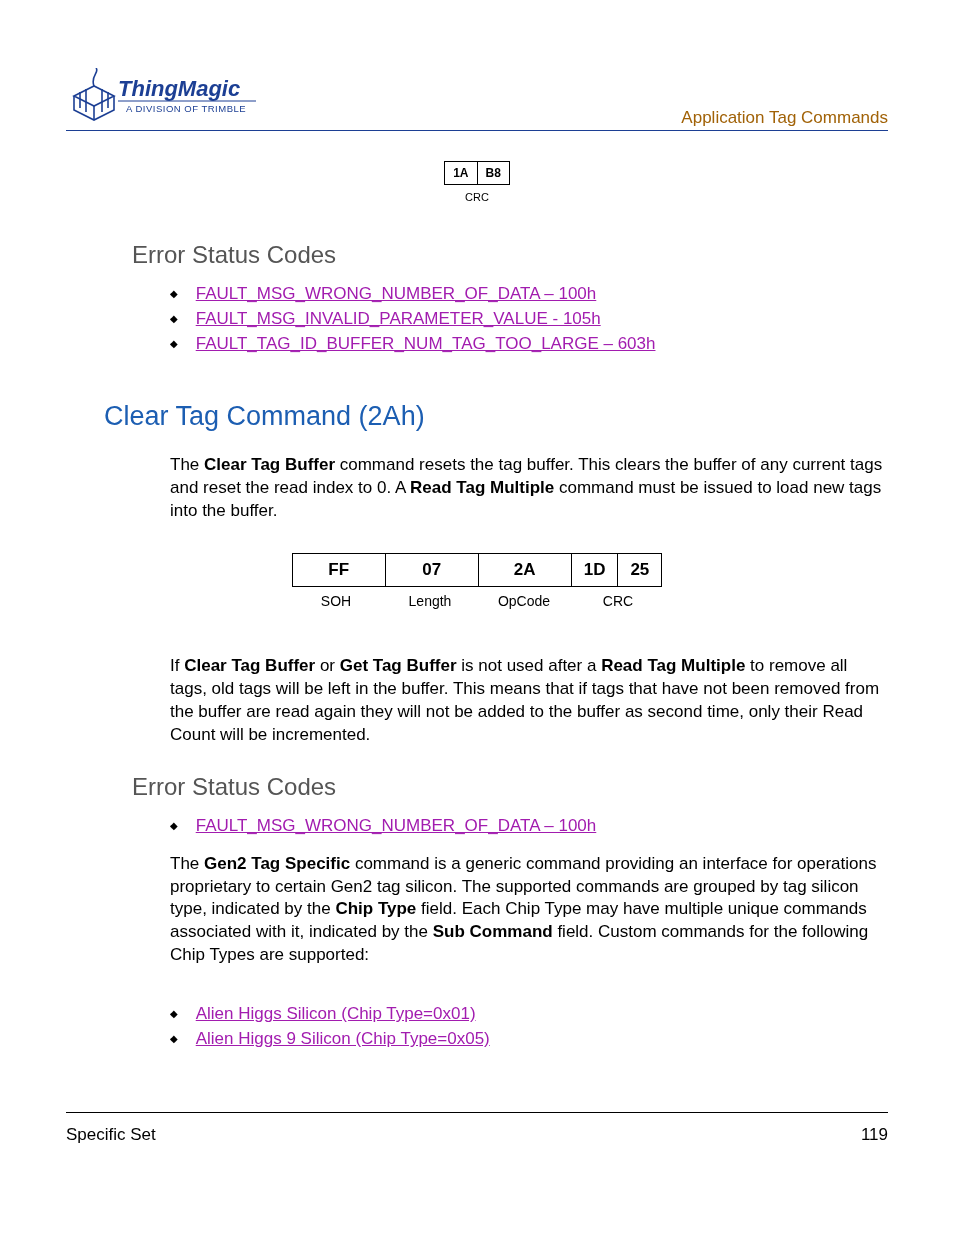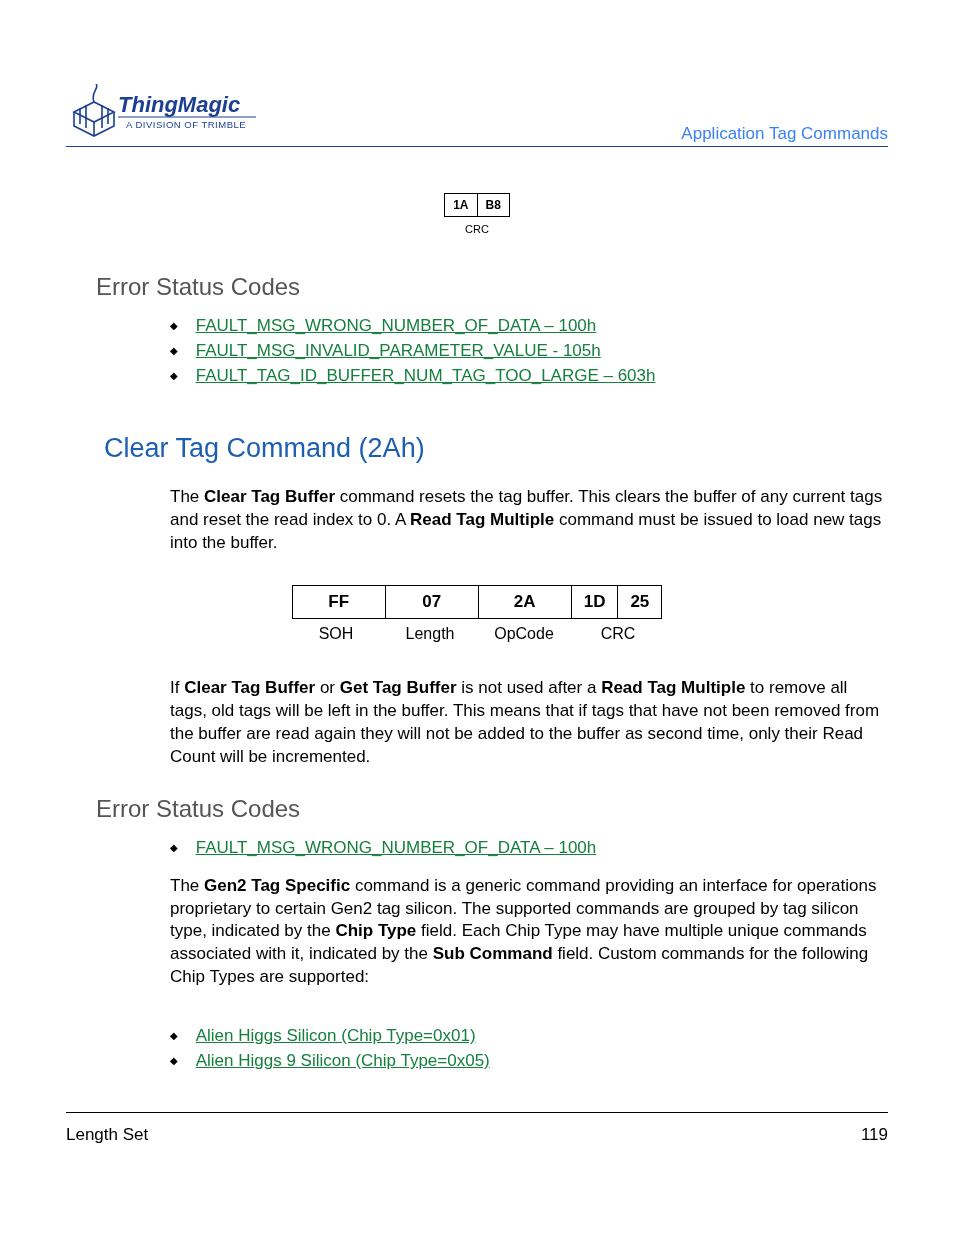--- a/index.html
+++ b/index.html
@@ -18,50 +18,50 @@
     display: flex;
     flex-direction: column;
   }
   .hdr-row {
     display: flex;
     justify-content: space-between;
     align-items: flex-end;
   }
   .hdr-right {
     font-size: 17px;
-    color: #3b82f6;
+    color: #a16207;
     margin-bottom: 2px;
   }
   .logo-wrap {
-    margin-top: 26px;
+    margin-top: 10px;
   }
   .hr-top {
     border: none;
     border-top: 1px solid #1c3f94;
     margin: 0 0 30px 0;
   }
   .hr-bottom {
     border: none;
     border-top: 1px solid #000;
     margin: 0;
   }
 
-  .tiny-tbl { margin: 16px auto 6px auto; border-collapse: collapse; }
+  .tiny-tbl { margin: 0 auto 6px auto; border-collapse: collapse; }
   .tiny-tbl td {
     border: 1px solid #000;
     font-size: 12px; font-weight: bold;
     padding: 4px 8px; text-align: center;
   }
   .tiny-lbl { text-align:center; font-size:11px; margin-bottom: 30px; }
 
   .h3 {
     color: #555;
     font-size: 24px;
     font-weight: normal;
-    margin: 8px 0 10px 30px;
+    margin: 8px 0 10px 66px;
   }
   .h2 {
     color: #1c5eb2;
     font-size: 27px;
     font-weight: normal;
     margin: 30px 0 22px 38px;
   }
   .body-block {
     margin-left: 104px;
     margin-right: 4px;
@@ -81,34 +81,34 @@
     margin: 5px 0;
   }
   ul.links li::before {
     content: "\25C6";
     font-size: 10px;
     vertical-align: 2px;
     margin-right: 18px;
     color: #000;
   }
   .lnk {
-    color: #15803d;
+    color: #a21caf;
     text-decoration: underline;
   }
   .ct-block { text-align:center; margin-bottom: 10px; }
   .cmd-tbl {
     margin: 14px auto 6px auto;
     border-collapse: collapse;
   }
   .cmd-tbl td {
     border: 1px solid #000;
     font-size: 17px; font-weight: bold;
     padding: 6px 20px; text-align:center;
   }
-  .cmd-lbls { display:flex; justify-content:center; gap:0; font-size:16px; margin-bottom:24px;}
+  .cmd-lbls { display:flex; justify-content:center; gap:0; font-size:14px; margin-bottom:36px;}
   .cmd-lbls span { display:inline-block; text-align:center; }
   .foot {
     margin-top: auto;
     padding-top: 6px;
     display: flex;
     justify-content: space-between;
     font-size: 17px;
     padding-bottom: 90px;
   }
   b { font-weight: bold; }
@@ -199,17 +199,17 @@
       <span>The </span><b>Gen2 Tag Specific</b><span> command is a generic command providing an interface for operations proprietary to certain Gen2 tag silicon. The supported commands are grouped by tag silicon type, indicated by the </span><b>Chip Type</b><span> field. Each Chip Type may have multiple unique commands associated with it, indicated by the </span><b>Sub Command</b><span> field. Custom commands for the following Chip Types are supported:</span>
     </p>
   </div>
   <ul class="links" style="margin-top:16px">
     <li><a class="lnk">Alien Higgs Silicon (Chip Type=0x01)</a></li>
     <li><a class="lnk">Alien Higgs 9 Silicon (Chip Type=0x05)</a></li>
   </ul>
 
   <div class="foot">
     <hr class="hr-bottom" style="position:absolute; left:66px; right:66px; bottom:122px;">
-    <span>Length Set</span>
+    <span>Specific Set</span>
     <span>119</span>
   </div>
 
 </div>
 
 </body></html>

